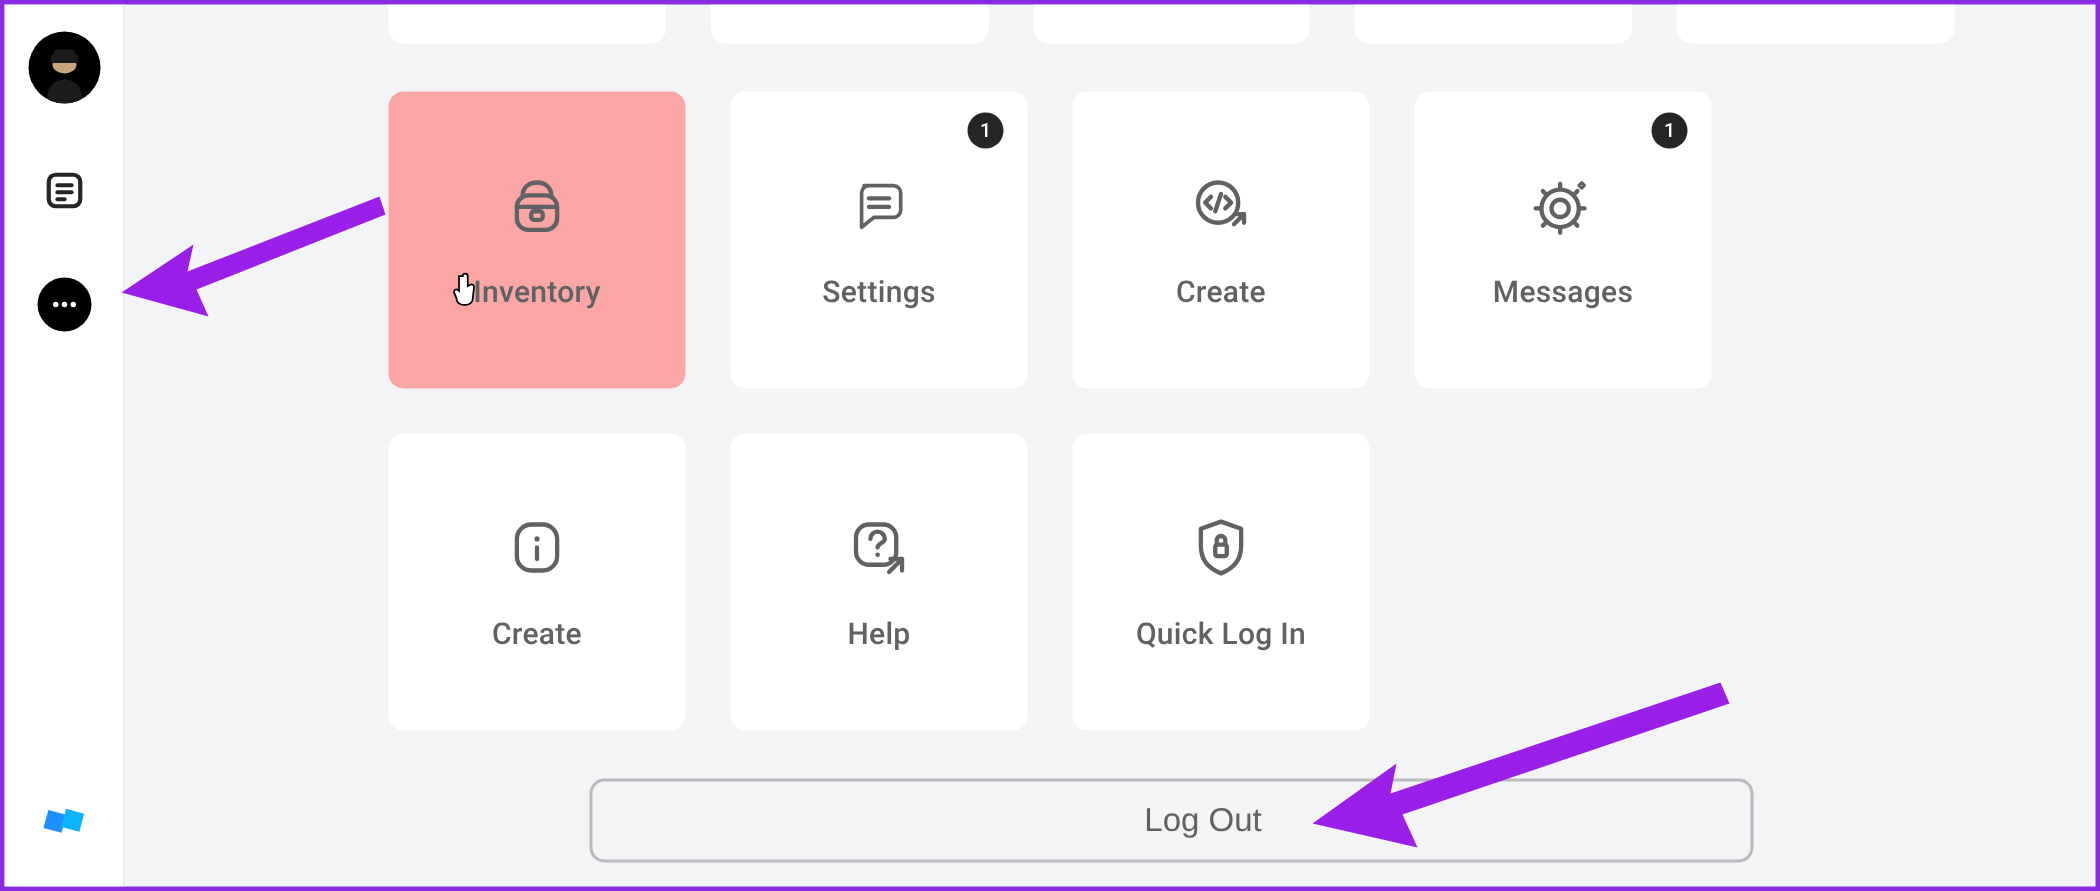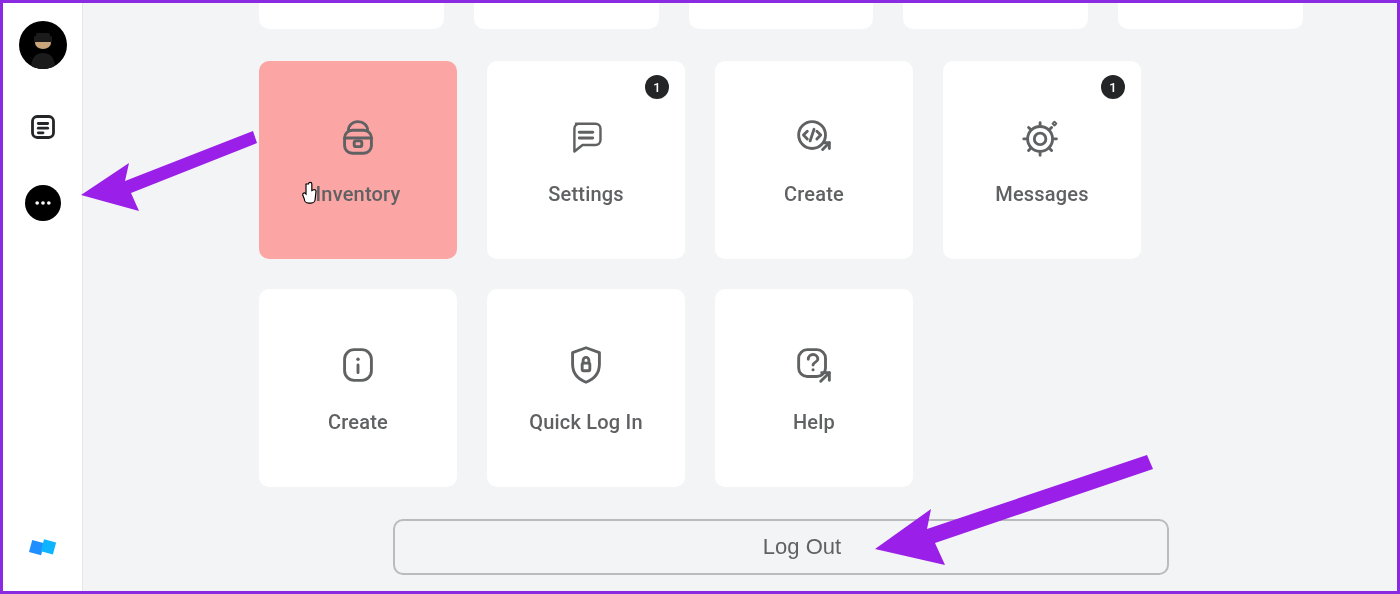--- a/index.html
+++ b/index.html
@@ -152,41 +152,41 @@
             <circle cx="24" cy="18" r="1.8" fill="currentColor" stroke="none"></circle>
             <line x1="24" y1="24" x2="24" y2="32"></line>
           </svg>
         </div>
         <div class="lbl">Create</div>
       </div>
 
       <div class="tile">
         <div class="ico">
           <svg width="46" height="46" viewBox="0 0 48 48" fill="none" stroke="currentColor" stroke-width="3" stroke-linecap="round" stroke-linejoin="round">
-            <path d="M24 6l14 5v12c0 10-6 16-14 19C16 39 10 33 10 23V11l14-5z"></path>
-            <rect x="20" y="22" width="8" height="8" rx="1.5"></rect>
-            <path d="M21 22v-3a3 3 0 0 1 6 0v3"></path>
-          </svg>
-        </div>
-        <div class="lbl">Quick Log In</div>
-      </div>
-
-      <div class="tile">
-        <div class="ico">
-          <svg width="46" height="46" viewBox="0 0 48 48" fill="none" stroke="currentColor" stroke-width="3" stroke-linecap="round" stroke-linejoin="round">
             <rect x="8" y="8" width="28" height="28" rx="9"></rect>
             <path d="M18 18c0-3 2.5-5 5-5s5 2 5 5c0 3-5 3-5 6"></path>
             <circle cx="23" cy="29" r="1.6" fill="currentColor" stroke="none"></circle>
             <polyline points="32,32 40,32 40,40"></polyline>
             <line x1="31" y1="41" x2="40" y2="32"></line>
           </svg>
         </div>
         <div class="lbl">Help</div>
       </div>
 
+      <div class="tile">
+        <div class="ico">
+          <svg width="46" height="46" viewBox="0 0 48 48" fill="none" stroke="currentColor" stroke-width="3" stroke-linecap="round" stroke-linejoin="round">
+            <path d="M24 6l14 5v12c0 10-6 16-14 19C16 39 10 33 10 23V11l14-5z"></path>
+            <rect x="20" y="22" width="8" height="8" rx="1.5"></rect>
+            <path d="M21 22v-3a3 3 0 0 1 6 0v3"></path>
+          </svg>
+        </div>
+        <div class="lbl">Quick Log In</div>
+      </div>
+
     </div>
 
     <button class="logout">
       <span>Log Out</span>
     </button>
   </div>
 
   <svg class="hand-cursor" style="left:298px; top:178px;" viewBox="0 0 24 30">
     <path d="M9 3a2 2 0 0 1 4 0v8l2-1a2 2 0 0 1 3 2l-1 9a5 5 0 0 1-5 5h-3a5 5 0 0 1-5-5l-2-5a2 2 0 0 1 3-2l1 1V3z" fill="#fff" stroke="#000" stroke-width="1.4"></path>
   </svg>

